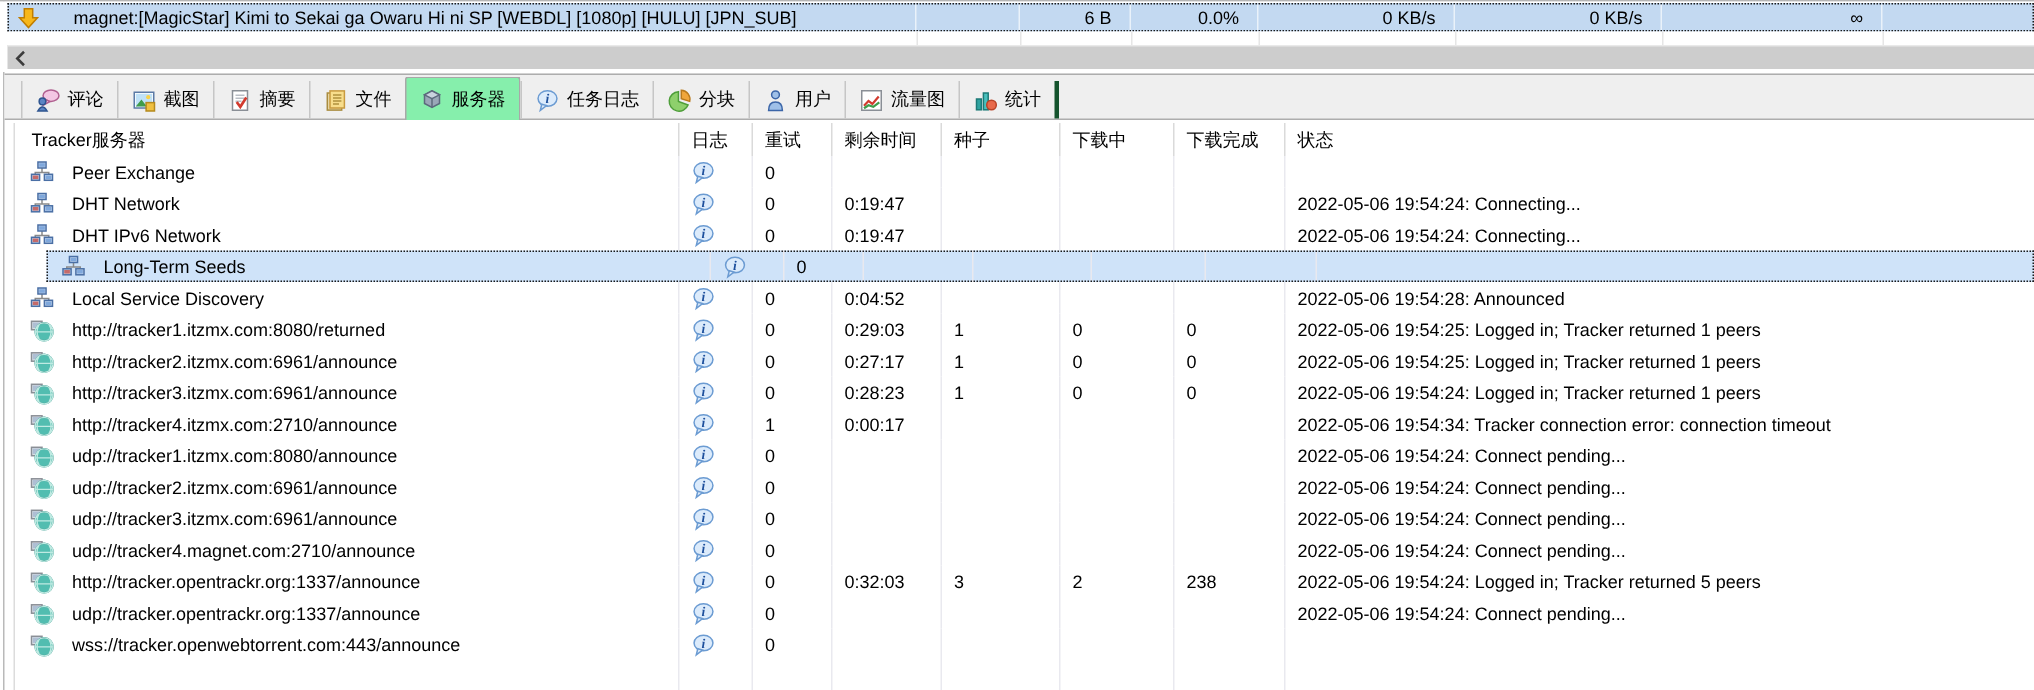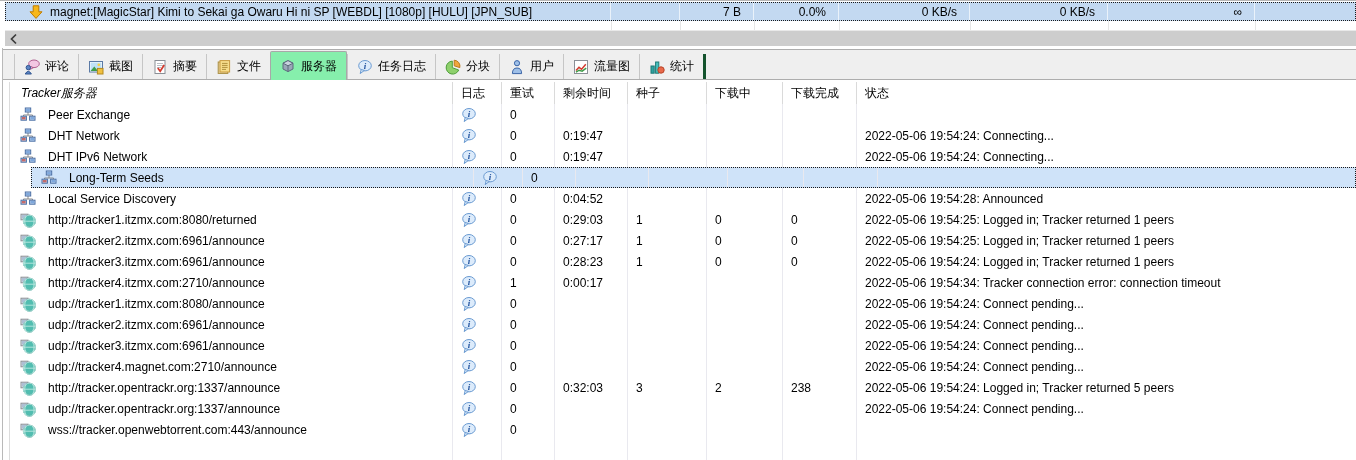--- a/index.html
+++ b/index.html
@@ -14,21 +14,21 @@
   #vline-b { left:9px; top:81px; bottom:0; background:#dcdcdc; }
 
   
   .torrent-panel { position:absolute; left:0; top:0; right:0; height:47px; background:#fff; }
   .torrent-row {
     position:absolute; left:5px; right:0; top:1px; height:19px;
     display:flex; align-items:center;
     background:var(--selection-blue,#c3d9f1);
     border:1px dotted #1a1a1a; box-sizing:border-box;
   }
-  .torrent-row .t-name { flex:1 1 auto; display:flex; align-items:center; gap:6px; padding-left:22px; overflow:hidden; white-space:nowrap; }
+  .torrent-row .t-name { flex:1 1 auto; display:flex; align-items:center; gap:22px; padding-left:5px; overflow:hidden; white-space:nowrap; }
   .torrent-row .t-cell { height:100%; display:flex; align-items:center; justify-content:flex-end;
     padding-right:12px; box-sizing:border-box; border-left:1px solid rgba(255,255,255,.65); }
   .tc1 { width:69px; } .tc2 { width:74px; } .tc3 { width:85px; }
   .tc4 { width:131px; } .tc5 { width:138px; } .tc6 { width:147px; } .tc7 { width:101px; }
   .torrent-stub {
     position:absolute; left:5px; right:0; top:20px; height:9px; display:flex; background:#fff;
   }
   .torrent-stub .t-name { flex:1 1 auto; }
   .torrent-stub .t-cell { border-left:1px solid #e6e6e6; box-sizing:border-box; }
   .hscroll {
@@ -56,21 +56,21 @@
     height:28px; margin-bottom:-1px; border-radius:2px 2px 0 0; z-index:3;
   }
   .ticon, .ricon { width:16px; height:16px; flex:0 0 16px; }
   .ticon svg, .ricon svg { width:16px; height:16px; display:block; }
 
   
   .tracker-table { position:absolute; left:10px; right:0; top:81px; bottom:0; display:flex; flex-direction:column; }
   .cols { display:grid; grid-template-columns:443px 49px 53px 73px 79px 76px 74px minmax(0,1fr); }
   .thead { height:22px; flex:0 0 22px; }
   .thead .hc { display:flex; align-items:center; padding-left:8px; border-right:1px solid #dadada; height:100%; box-sizing:border-box; white-space:nowrap; overflow:hidden; }
-  .thead .hc:first-child { padding-left:11px;font-style:italic; }
+  .thead .hc:first-child { padding-left:11px; }
   .thead .hc:last-child { border-right:none; }
   .trow { height:21px; flex:0 0 21px; }
   .trow .c, .tfiller .c {
     display:flex; align-items:center; padding-left:8px; height:100%;
     border-right:1px solid #e9e9ef; box-sizing:border-box;
     white-space:nowrap; overflow:hidden;
   }
   .trow .c:last-child, .tfiller .c:last-child { border-right:none; }
   .trow .c.name { padding-left:10px; gap:12px; }
   .trow.selected { background:var(--row-selection-blue,#cfe3f9); outline:1px dotted #1a1a1a; outline-offset:-1px;margin-left:21px; }
@@ -87,21 +87,21 @@
     <div class="torrent-row">
       <div class="t-name">
         <span class="ricon">
             <svg viewBox="0 0 16 16">
               <path d="M5.2 1.8h5.6v6h3.2L8 14.4 2 7.8h3.2z" fill="#f7b71a" stroke="#c07d00" stroke-width="1"></path>
             </svg>
           </span>
         <span>magnet:[MagicStar] Kimi to Sekai ga Owaru Hi ni SP [WEBDL] [1080p] [HULU] [JPN_SUB]</span>
       </div>
       <div class="t-cell tc1"></div>
-      <div class="t-cell tc2">7 B</div>
+      <div class="t-cell tc2">6 B</div>
       <div class="t-cell tc3">0.0%</div>
       <div class="t-cell tc4">0 KB/s</div>
       <div class="t-cell tc5">0 KB/s</div>
       <div class="t-cell tc6">∞</div>
       <div class="t-cell tc7"></div>
     </div>
     <div class="torrent-stub">
       <div class="t-name"></div>
       <div class="t-cell tc1"></div>
         <div class="t-cell tc2"></div>

